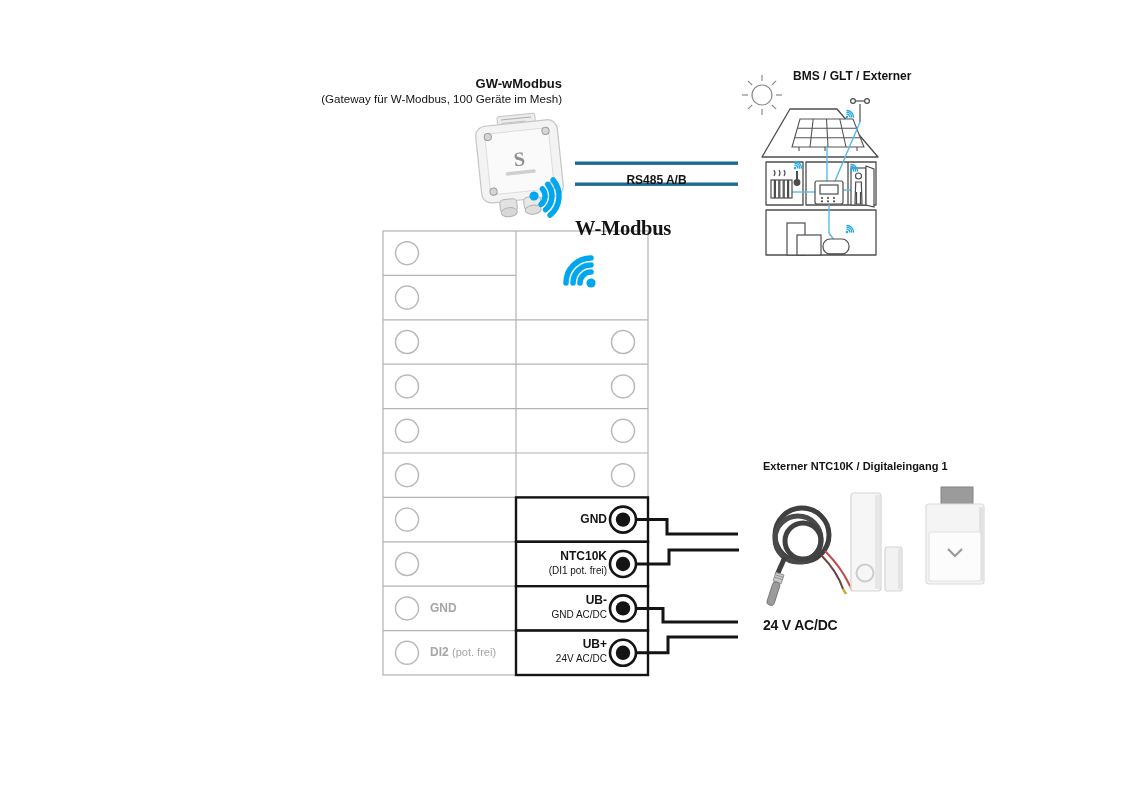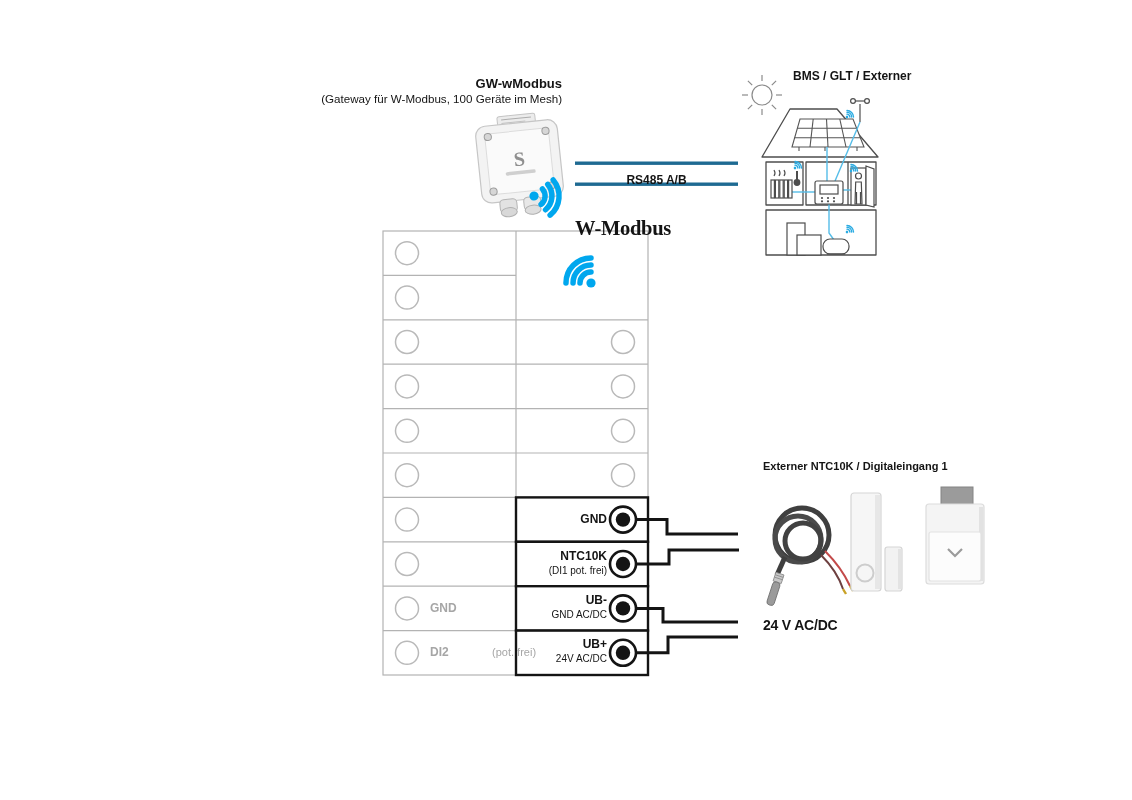--- a/index.html
+++ b/index.html
@@ -13,21 +13,21 @@
   .gw-title{font-size:13px;font-weight:bold;}
   .gw-sub{font-size:11.6px;}
   .rs485-lbl{left:575px;top:137px;width:163px;text-align:center;font-size:12px;font-weight:bold;margin-top:36px;}
   .bms-lbl{left:793px;top:69px;font-size:12px;font-weight:bold;}
   .wmodbus-lbl{left:575px;top:217px;font-size:20.5px;font-weight:bold;letter-spacing:-0.3px;font-family:Liberation Serif, serif;}
   .term-label{position:absolute;left:489px;width:118px;text-align:right;line-height:13.5px;}
   .term-label .t1{font-size:12px;font-weight:bold;display:block;}
   .term-label .t2{font-size:10px;display:block;}
   .gray-label{position:absolute;left:430px;font-size:12px;color:#a6a6a6;white-space:nowrap;}
   .gray-label .g1{font-weight:bold;}
-  .gray-label .g2{font-weight:normal;font-size:11px;margin-left:40px;}
+  .gray-label .g2{font-weight:normal;font-size:11px;}
   .ext-head{left:763px;top:460px;font-size:11px;font-weight:bold;}
   .power-lbl{left:763px;top:617px;font-size:14px;font-weight:bold;letter-spacing:-0.2px;}
   .wifi-stroke{fill:none;stroke:#00a7ee;stroke-width:5.5;stroke-linecap:round;}
   .wifi-dot{fill:#00a7ee;stroke:none;}
   .wifi-s{fill:none;stroke:#2aabe2;stroke-width:5.5;stroke-linecap:round;}
   .wifi-sd{fill:#2aabe2;stroke:none;}
   .house-ln{fill:none;stroke:#4d4d4d;stroke-width:1.3;stroke-linejoin:round;}
   .house-fill{fill:#ffffff;stroke:#4d4d4d;stroke-width:1.3;stroke-linejoin:round;}
   .blue-ln{fill:none;stroke:#55bde8;stroke-width:1.4;}
 </style>

